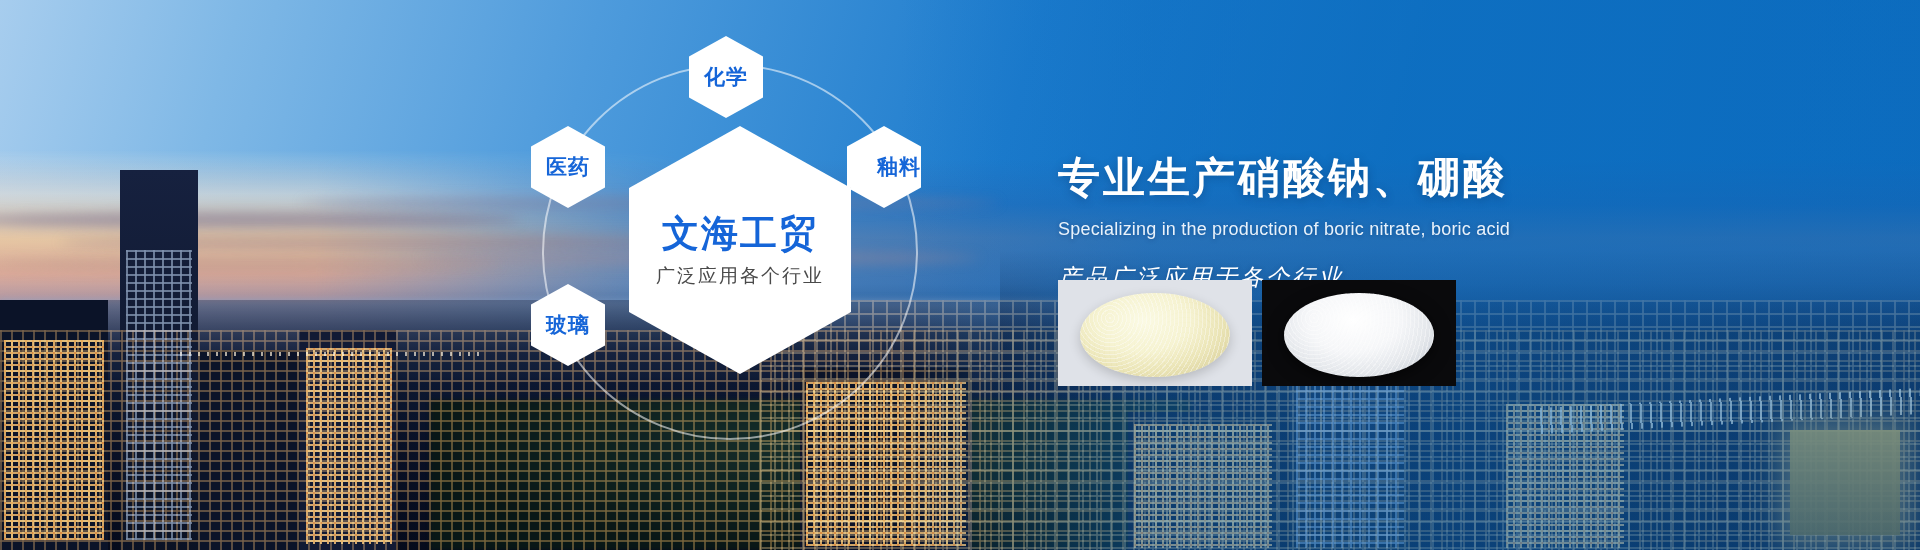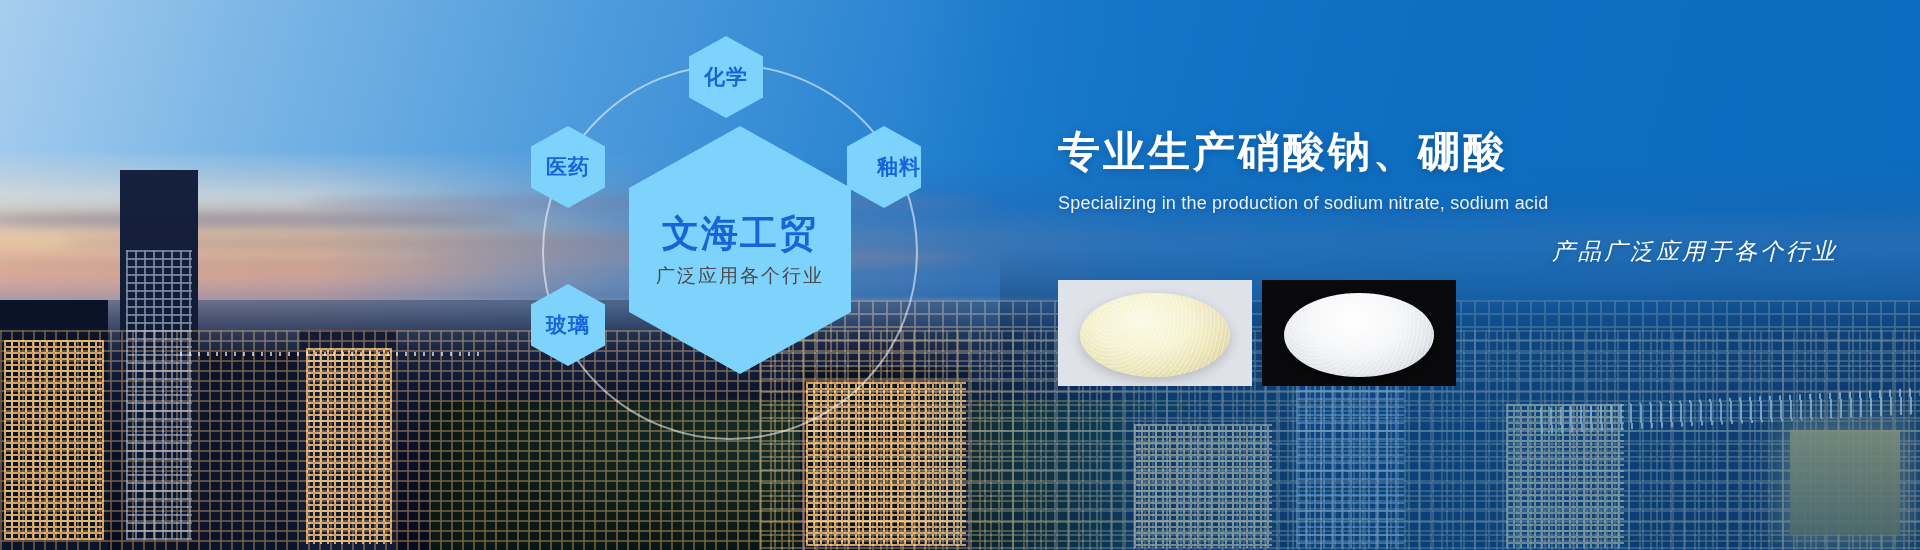--- a/index.html
+++ b/index.html
@@ -141,21 +141,21 @@
   }
 
   
   .diagram{position:absolute;left:520px;top:38px;width:440px;height:470px;}
   .ring{
     position:absolute;left:22px;top:26px;width:372px;height:372px;
     border:2px solid rgba(255,255,255,.55);border-radius:50%;
   }
   .hex{
     position:absolute;
-    background:#7dd3fc;
+    background:#ffffff;
     clip-path:polygon(50% 0%,100% 25%,100% 75%,50% 100%,0% 75%,0% 25%);
     display:flex;align-items:center;justify-content:center;
     color:#1565d8;font-weight:bold;letter-spacing:1px;
     text-align:center;line-height:1.15;
     box-shadow:0 2px 10px rgba(10,40,90,.18);
   }
   .hex-small{width:74px;height:82px;font-size:21px;}
   .hex-center{
     width:222px;height:248px;left:109px;top:88px;
     flex-direction:column;
@@ -168,30 +168,30 @@
   .h-glaze{left:327px;top:88px;justify-content:flex-end;}
   .h-elec {left:327px;top:246px;}
   .h-metal{left:169px;top:336px;}
   .h-glass{left:11px;top:246px;}
   .h-med  {left:11px;top:88px;}
 
   
   .copy{position:absolute;left:1058px;top:124px;width:780px;}
   .copy .h1{
     font-size:42px;font-weight:bold;color:#ffffff;letter-spacing:3px;
-    text-shadow:0 2px 8px rgba(0,40,90,.35);white-space:nowrap;
+    text-shadow:0 2px 8px rgba(0,40,90,.35);white-space:nowrap;margin-top:26px;
   }
   .copy .h2{
     font-size:18px;color:#e9f2fb;margin-top:13px;letter-spacing:.2px;
     text-shadow:0 1px 4px rgba(0,40,90,.35);white-space:nowrap;
   }
   .copy .h3{
     font-family:"Liberation Serif","DejaVu Serif",serif;
     font-style:italic;font-size:23px;color:#ffffff;margin-top:22px;letter-spacing:3px;
-    text-shadow:0 1px 5px rgba(0,40,90,.35);white-space:nowrap;text-align:right;
+    text-shadow:0 1px 5px rgba(0,40,90,.35);white-space:nowrap;
   }
 
   
   .photos{position:absolute;left:1058px;top:280px;display:flex;gap:10px;}
   .photo{width:194px;height:106px;overflow:hidden;position:relative;}
   .photo.p1{background:#dfe2e8;}
   .photo.p2{background:#0a0a0c;}
   .powder{
     position:absolute;left:50%;top:52%;transform:translate(-50%,-50%);
     width:150px;height:84px;border-radius:50%;
@@ -270,21 +270,21 @@
     </div>
 
     <div class="hex hex-center">
       <span class="ttl">文海工贸</span>
       <span class="sub">广泛应用各个行业</span>
     </div>
   </div>
 
   <div class="copy">
     <div class="h1">专业生产硝酸钠、硼酸</div>
-    <div class="h2">Specializing in the production of sodium nitrate, sodium acid</div>
+    <div class="h2">Specializing in the production of boric nitrate, boric acid</div>
     <div class="h3">产品广泛应用于各个行业</div>
   </div>
 
   <div class="photos">
     <div class="photo p1">
       <div class="powder cream">
         <div class="grain"></div>
       </div>
     </div>
     <div class="photo p2">

